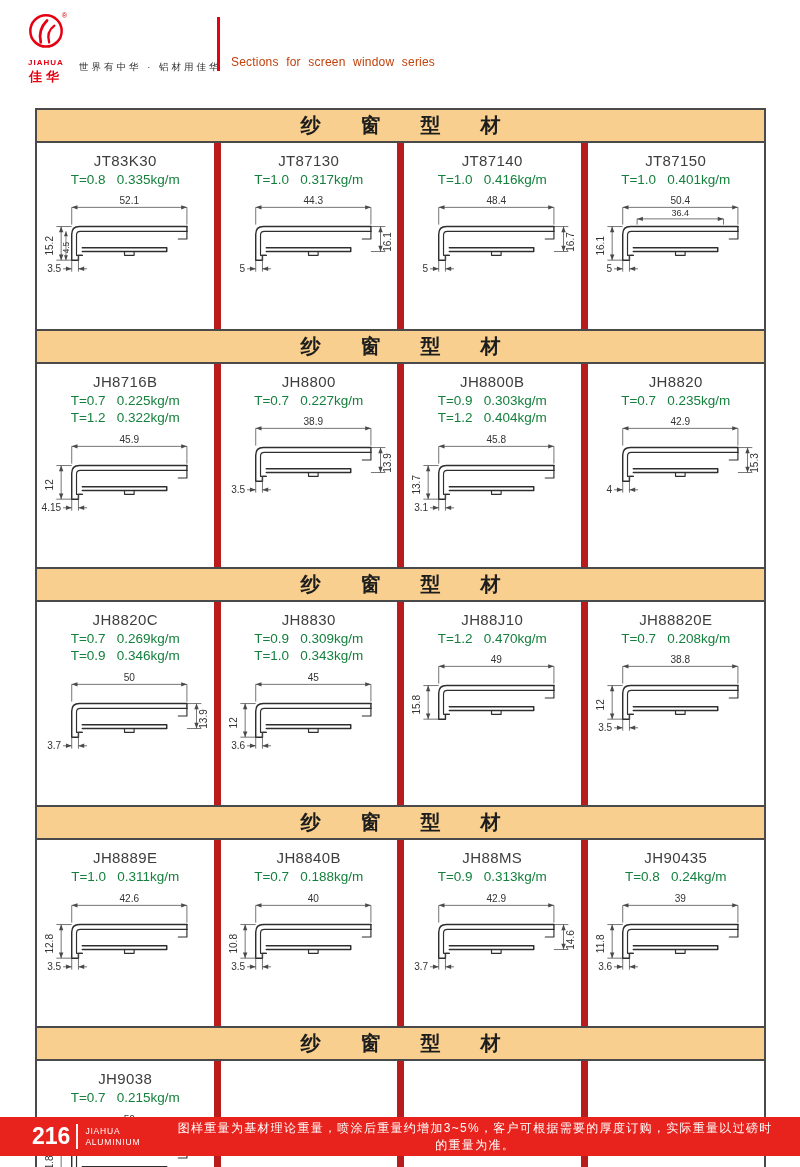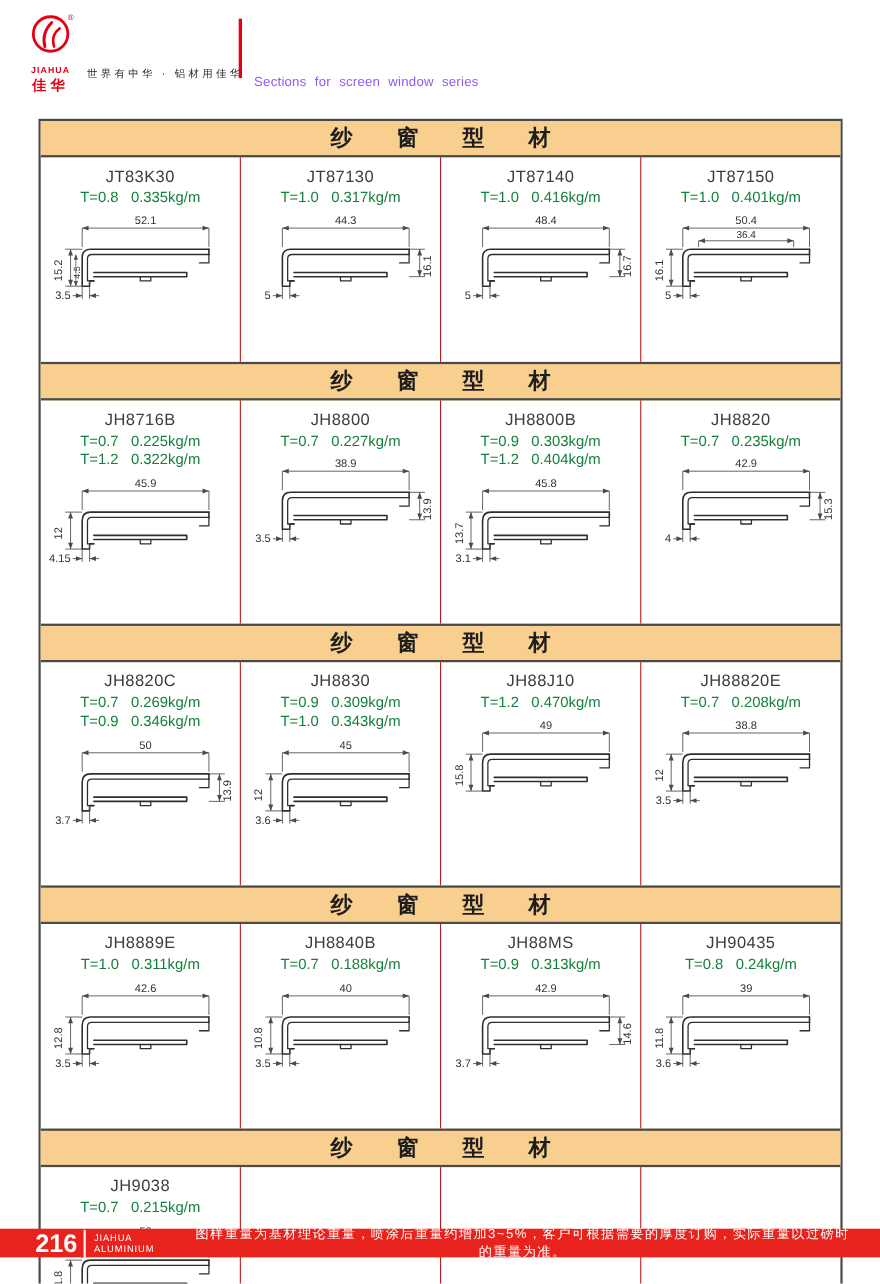--- a/index.html
+++ b/index.html
@@ -7,39 +7,39 @@
         font-family:"Liberation Sans","DejaVu Sans",sans-serif;}
 
   
   .logo{position:absolute;left:20px;top:10px;width:52px;text-align:center;}
   .logo-en{color:#e60012;font-size:8px;font-weight:bold;letter-spacing:1px;margin-top:-2px;}
   .logo-cn{color:#e60012;font-size:13px;font-weight:bold;letter-spacing:4px;margin-top:1px;}
   .company{position:absolute;left:76px;top:18px;font-size:35px;font-weight:900;color:#1c1c1c;letter-spacing:1px;}
   .slogan{position:absolute;left:79px;top:61px;font-size:9.5px;color:#2b2b2b;letter-spacing:3px;}
   .hdr-divider{position:absolute;left:217px;top:17px;width:3px;height:54px;background:#e60012;}
   .series-cn{position:absolute;left:231px;top:19px;font-size:27px;font-weight:700;color:#262626;letter-spacing:3px;}
-  .series-en{position:absolute;left:231px;top:67px;font-size:12px;color:#8b5cf6;letter-spacing:.2px;word-spacing:4px;}
+  .series-en{position:absolute;left:231px;top:55px;font-size:12px;color:#c2410c;letter-spacing:.2px;word-spacing:4px;}
 
   
   .ptable{position:absolute;left:35px;top:108px;width:731px;height:1141px;box-sizing:border-box;
           border:2px solid #4a4a4a;display:flex;flex-direction:column;}
   .section-header{flex:0 0 31px;background:#f8cf8e;border-top:2px solid #4a4a4a;border-bottom:2px solid #4a4a4a;
           display:flex;align-items:center;justify-content:center;
           font-size:20px;font-weight:bold;color:#1d1d1d;letter-spacing:15px;padding-left:15px;}
   .section-header:first-child{border-top:none;}
   .prow{flex:1 1 auto;display:flex;min-height:0;}
-  .pcell{flex:1 1 0;border-right:1px solid #b91c1c;display:flex;flex-direction:column;align-items:center;
+  .pcell{flex:1 1 0;border-right:7px solid #b91c1c;display:flex;flex-direction:column;align-items:center;
          padding-top:9px;box-sizing:border-box;overflow:hidden;}
   .pcell:last-child{border-right:none;}
   .pcode{font-size:15px;color:#3d3d3d;letter-spacing:.4px;line-height:1.25;}
   .pspec{font-size:13.5px;color:#15803d;line-height:1.3;white-space:pre;}
   .pdraw{margin-top:4px;}
 
   
-  .pfooter{position:absolute;left:0;top:1117px;width:800px;height:26px;background:#e8231d;
+  .pfooter{position:absolute;left:0;top:1117px;width:800px;height:39px;background:#e8231d;
            display:flex;align-items:center;color:#fff;}
   .pageno{font-size:23px;font-weight:bold;margin-left:32px;line-height:1;}
   .fdiv{width:2px;height:25px;background:#ffffff;margin:0 7px 0 6px;opacity:.95;}
   .fbrand{font-size:8.5px;letter-spacing:.8px;line-height:1.2;text-transform:uppercase;}
   .fnote{flex:1;text-align:center;font-size:12px;letter-spacing:1.3px;padding:0 26px 0 36px;}
 </style>
 </head>
 <body>
 
 <div class="page">

